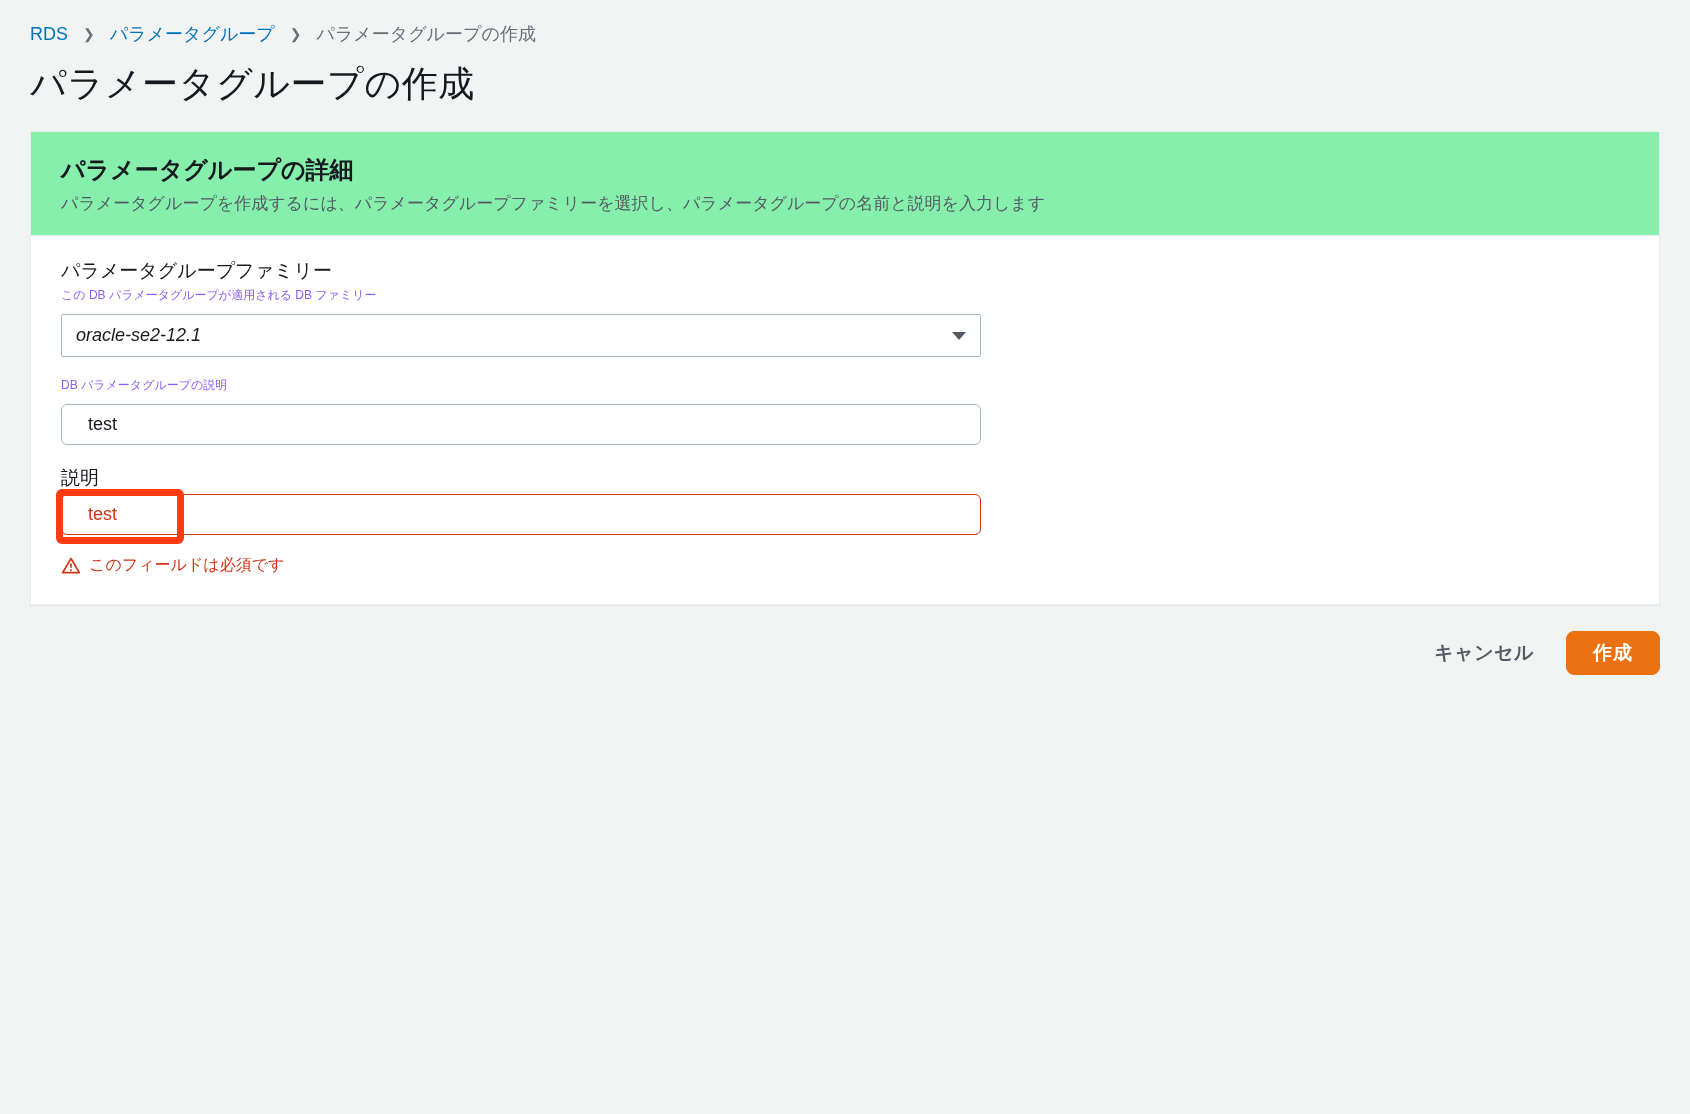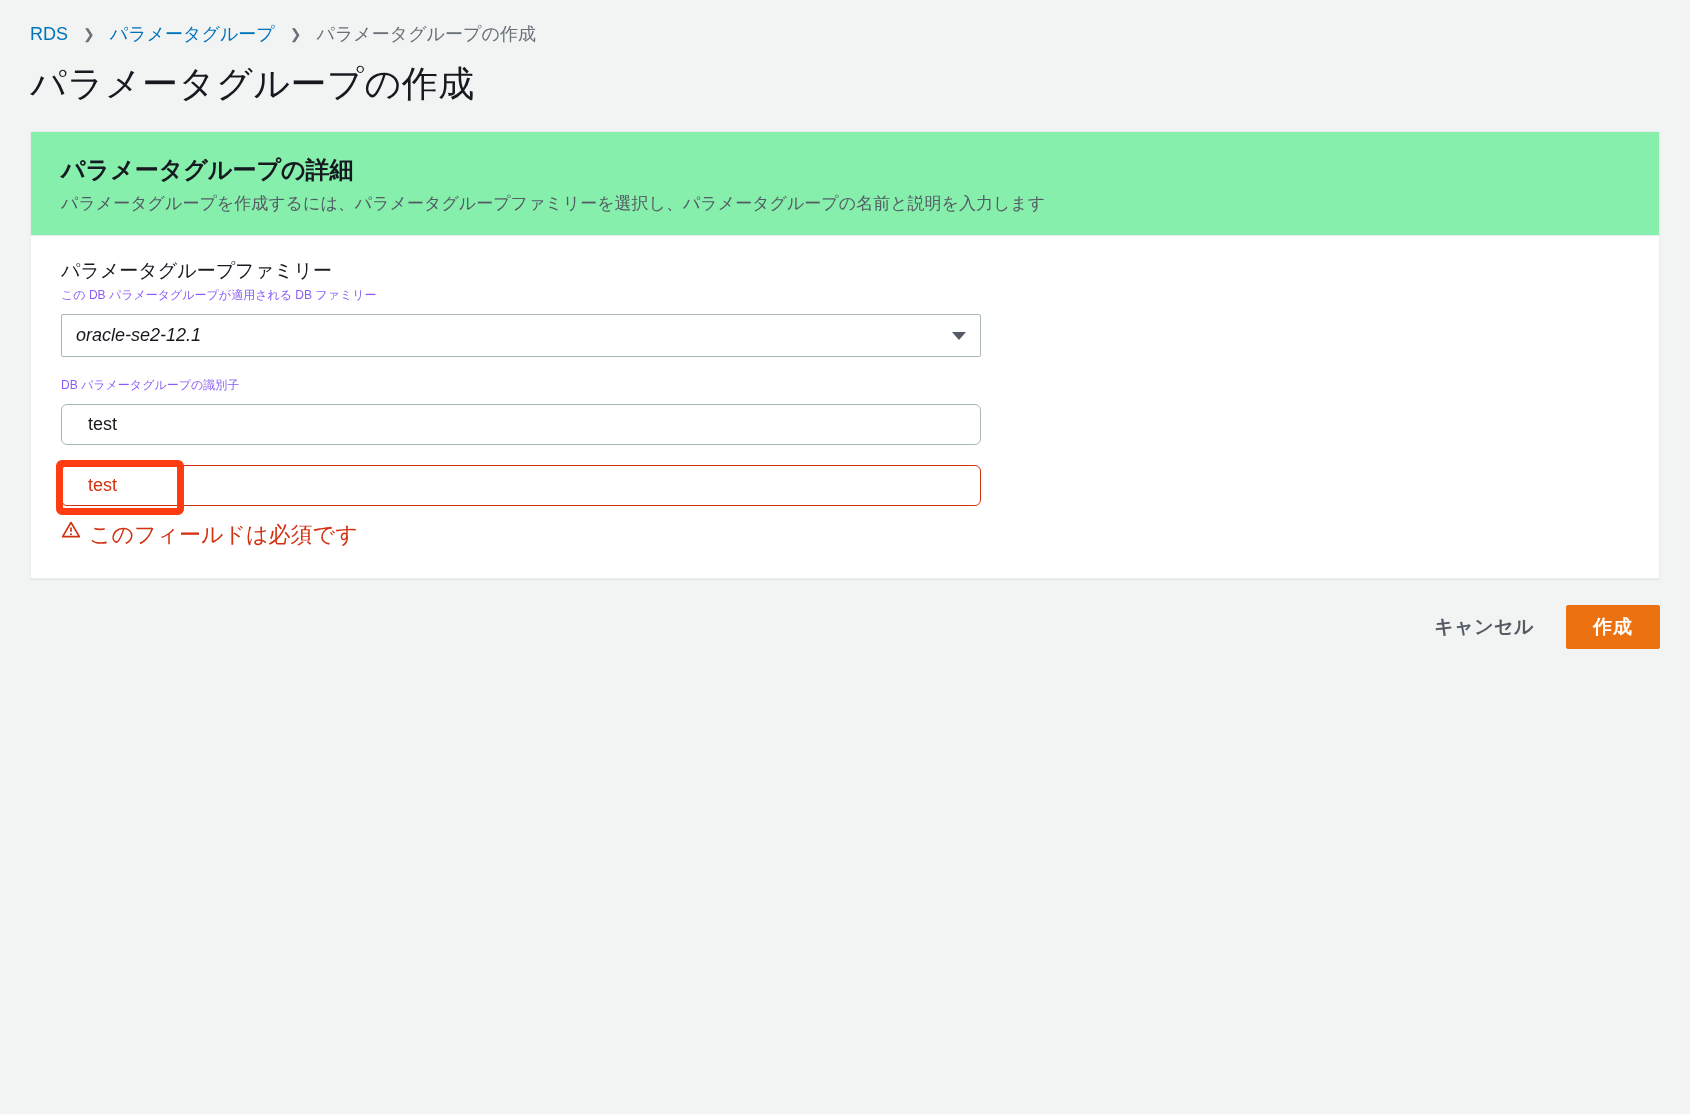--- a/index.html
+++ b/index.html
@@ -112,25 +112,25 @@
     position: absolute;
     left: -5px;
     top: -5px;
     width: 128px;
     height: 55px;
     border: 7px solid #ff3b11;
     border-radius: 6px;
     pointer-events: none;
   }
   .error-row {
-    margin-top: 14px;
+    margin-top: 20px;
     display: flex;
-    align-items: flex-start;
+    align-items: flex-end;
     color: #d13212;
-    font-size: 22px;
+    font-size: 16px;
   }
   .error-row svg {
     margin-right: 8px;
     flex: 0 0 auto;
   }
   .actions {
     display: flex;
     justify-content: flex-end;
     align-items: center;
     gap: 28px;
@@ -147,21 +147,21 @@
     letter-spacing: 0.5px;
   }
   .btn-primary {
     background: #ec7211;
     border: 1px solid #ec7211;
     color: #fff;
     font-size: 19px;
     font-weight: 700;
     padding: 8px 26px;
     cursor: pointer;
-    border-radius: 2px;
+    border-radius: 8px;
     letter-spacing: 1px;
   }
   .caret-down {
     width: 0; height: 0;
     border-left: 7px solid transparent;
     border-right: 7px solid transparent;
     border-top: 8px solid #545b64;
   }
 </style>
 </head>
@@ -189,25 +189,26 @@
       <div class="field-hint">この DB パラメータグループが適用される DB ファミリー</div>
       <div class="select-wrap">
         <div class="select-control">
           <span>oracle-se2-12.1</span>
           <span class="caret-down"></span>
         </div>
       </div>
     </div>
 
     <div class="field">
-      <div class="field-hint">DB パラメータグループの識別子</div>
+      <div class="field-hint">DB パラメータグループの説明</div>
       <input class="input-control" type="text" value="test" style="">
     </div>
 
     <div class="field" style="margin-bottom:0">
+      <div class="field-label">説明</div>
       <div class="input-error-wrap">
         <input class="input-control error" type="text" value="test" style="">
         <div class="highlight-box"></div>
       </div>
       <div class="error-row">
         <svg width="20" height="20" viewBox="0 0 24 24">
           <path d="M12 3 L22 20 L2 20 Z" fill="none" stroke="#d13212" stroke-width="2" stroke-linejoin="round"></path>
           <line x1="12" y1="9" x2="12" y2="14" stroke="#d13212" stroke-width="2"></line>
           <circle cx="12" cy="17" r="1.2" fill="#d13212"></circle>
         </svg>

